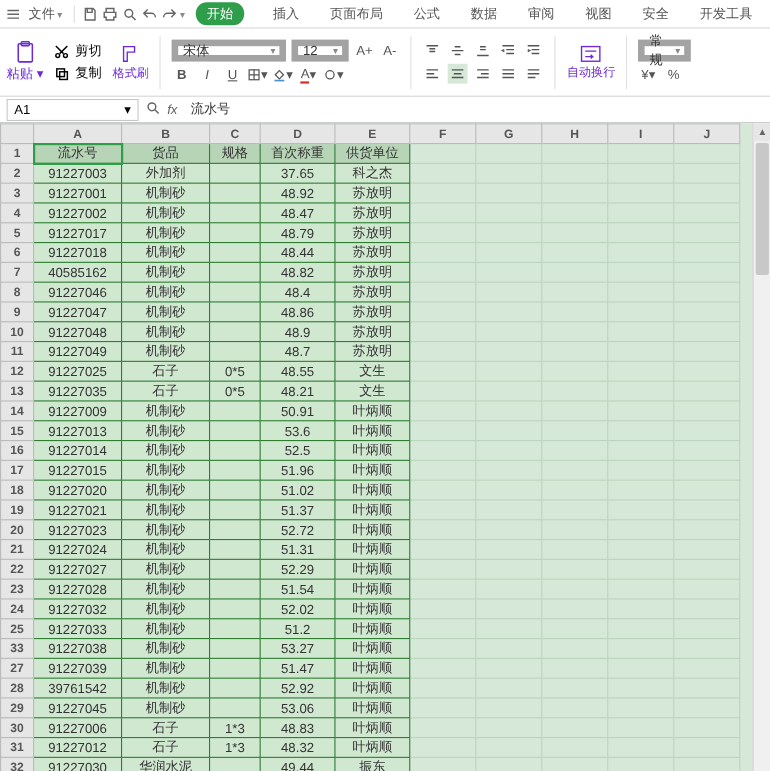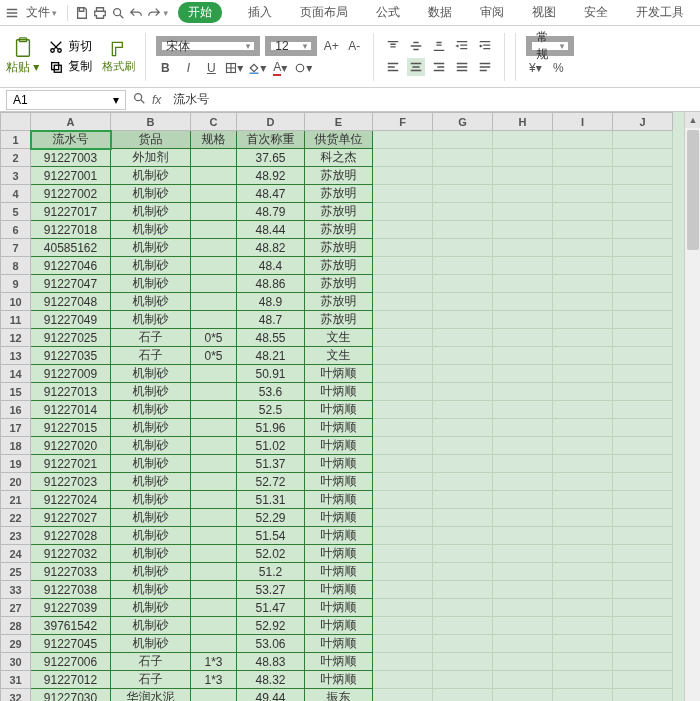--- a/index.html
+++ b/index.html
@@ -12,21 +12,21 @@
 .menubar .ic { width: 16px; height: 16px; display: flex; align-items: center; justify-content: center; color: #666; }
 .menubar .ic svg { width: 14px; height: 14px; }
 .menubar .tabs { display: flex; margin-left: 8px; gap: 24px; align-items: center; }
 .menubar .tab { color: #555; padding: 2px 2px; }
 .menubar .tab.active { color: #fff; background: #2e9e4a; border-radius: 10px; padding: 2px 10px; }
 
 .ribbon { display: flex; height: 62px; background: #fff; border-bottom: 1px solid #d0d0d0; padding: 4px 6px; gap: 10px; align-items: center; }
 .ribbon .grp { display: flex; flex-direction: column; gap: 3px; }
 .ribbon .grp .row { display: flex; align-items: center; gap: 5px; }
 .ribbon .vsep { width: 1px; height: 48px; background: #e0e0e0; }
-.ribbon .bigbtn { display: flex; flex-direction: column; align-items: center; gap: 0; color: #4d7c0f; }
+.ribbon .bigbtn { display: flex; flex-direction: column; align-items: center; gap: 0; color: #6d28d9; }
 .ribbon .bigbtn .lbl { font-size: 11px; }
 .ribbon .icbtn { width: 18px; height: 18px; display: flex; align-items: center; justify-content: center; color: #555; }
 .ribbon .icbtn svg { width: 14px; height: 14px; }
 .ribbon .sel { border: 6px solid #a3a3a3; background: #fff; height: 20px; display: flex; align-items: center; padding: 0 4px; color: #333; }
 .ribbon .sel .dd { margin-left: auto; color: #888; font-size: 9px; }
 .ribbon .font-name { width: 104px; }
 .ribbon .font-size { width: 52px; }
 .ribbon .style-sel { width: 48px; }
 .paste-ic { width: 22px; height: 22px; }
 
@@ -241,20 +241,27 @@
           </svg>
         </div>
       <div class="icbtn">
           <svg viewBox="0 0 16 16">
             <path d="M2 4h12M2 8h12M2 12h8"></path>
           </svg>
         </div>
     </div>
   </div>
   <div class="vsep"></div>
+  <div class="bigbtn">
+    <svg width="20" height="18" viewBox="0 0 24 20">
+        <rect x="2" y="2" width="20" height="16"></rect>
+        <path d="M6 7h12M6 13h8l-2-2m2 2l-2 2"></path>
+      </svg>
+    <span class="lbl">自动换行</span>
+  </div>
   <div class="vsep"></div>
   <div class="grp">
     <div class="row">
         <div class="sel style-sel">
           <span>常规</span>
           <span class="dd">▾</span>
         </div>
       </div>
     <div class="row">
       <div class="icbtn">¥<span class="dd">▾</span></div>

